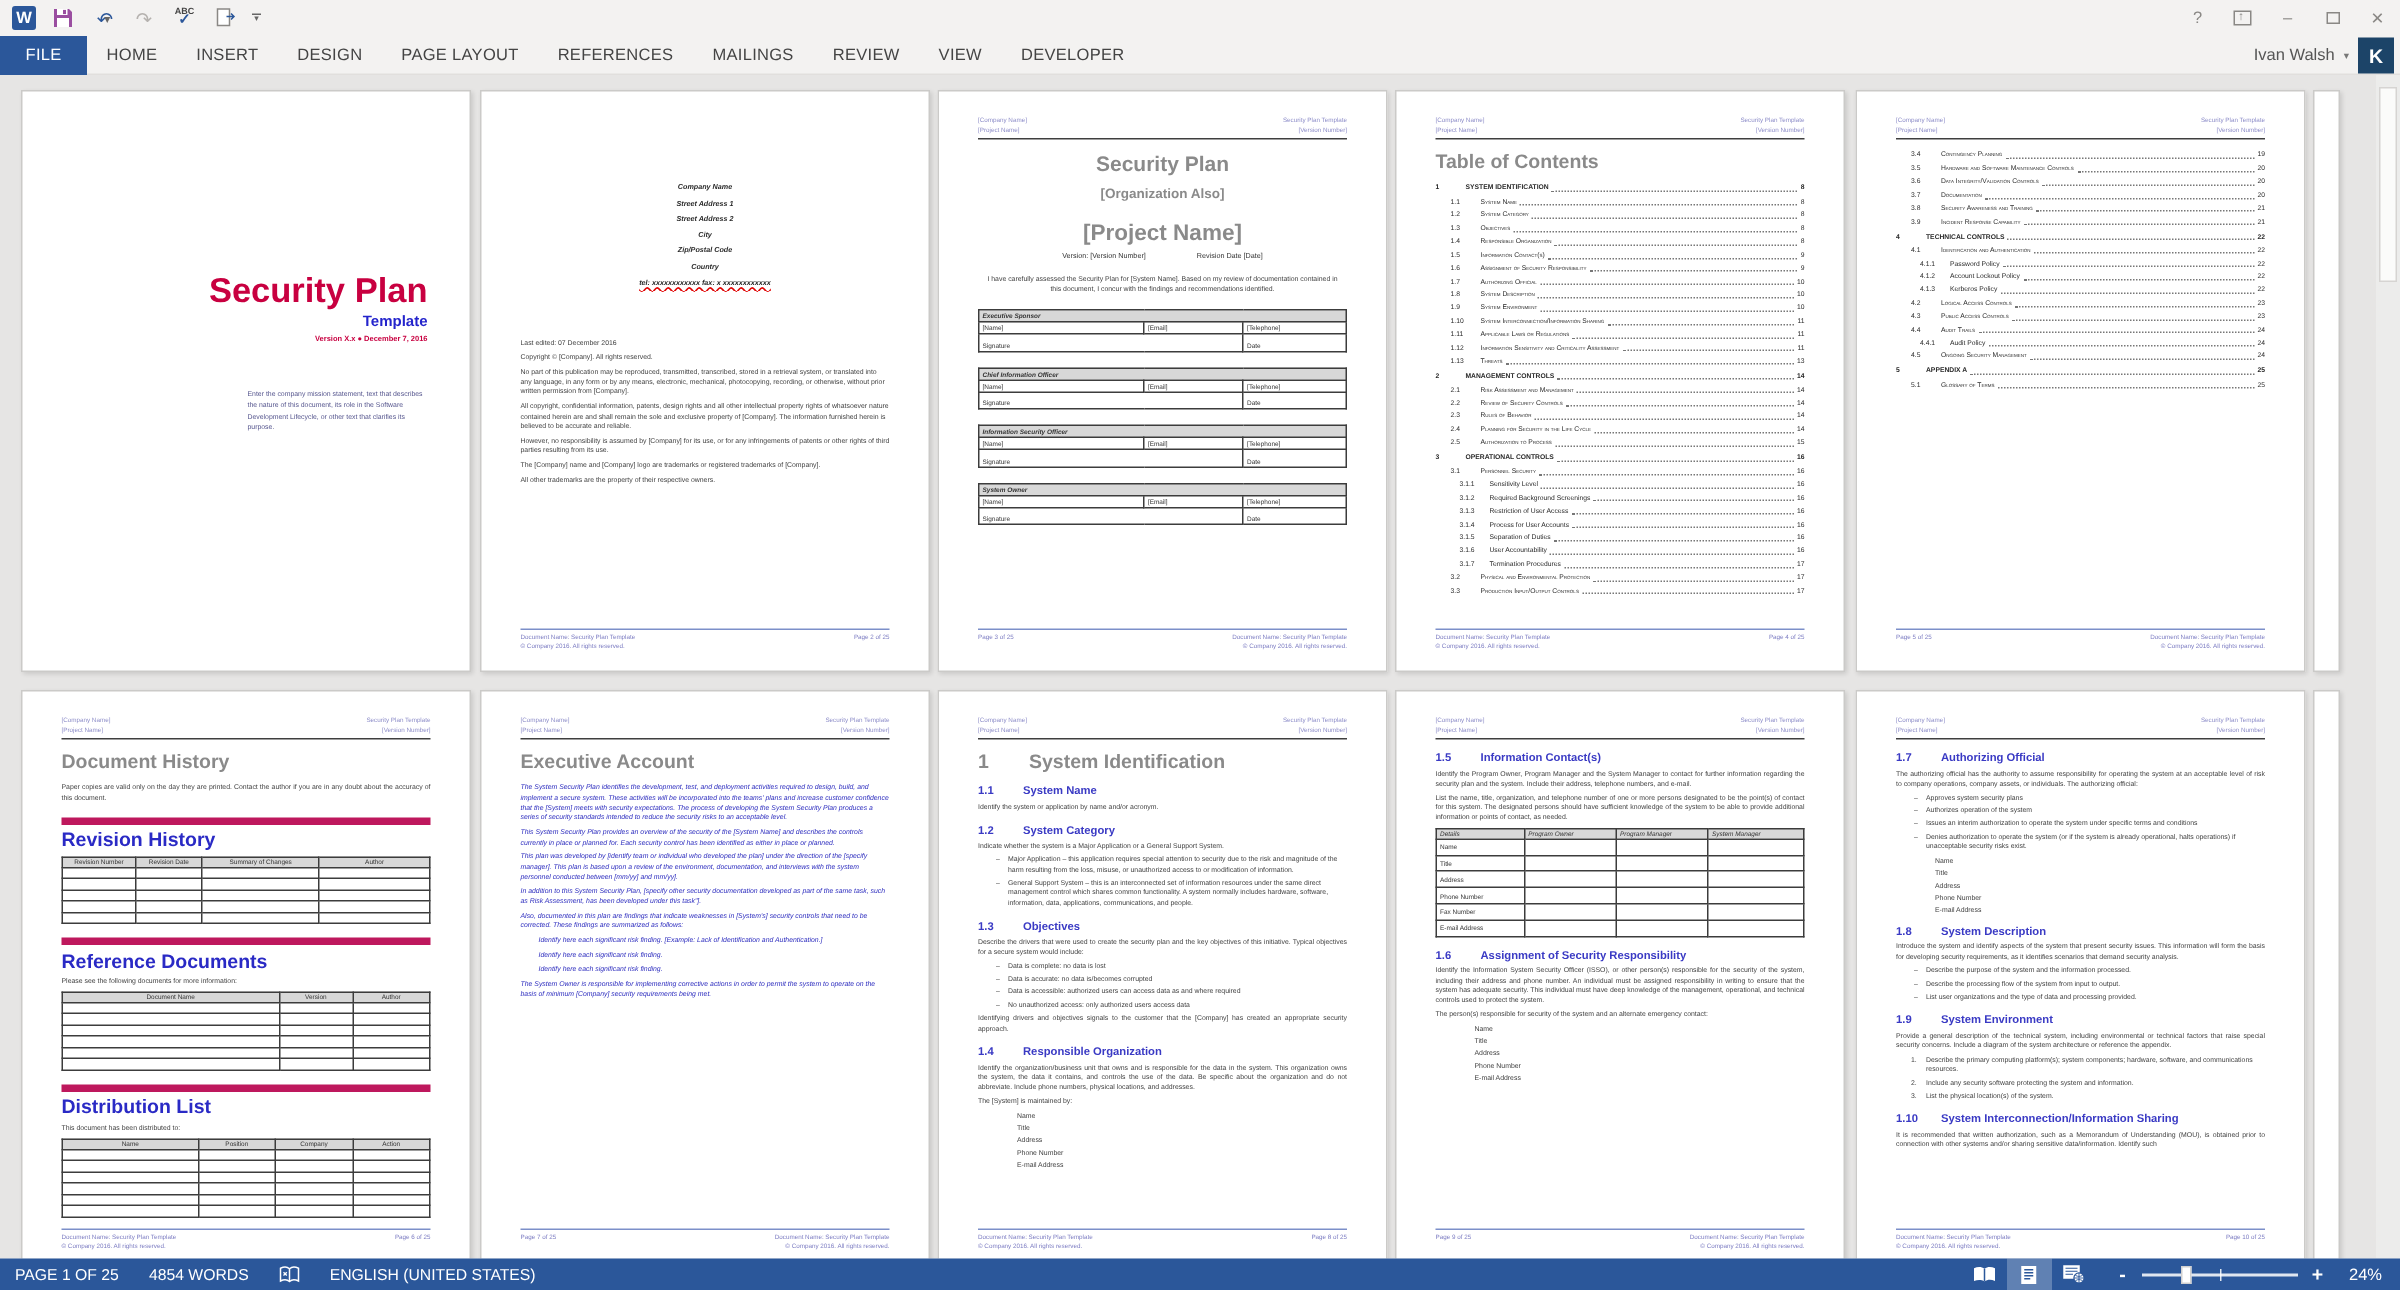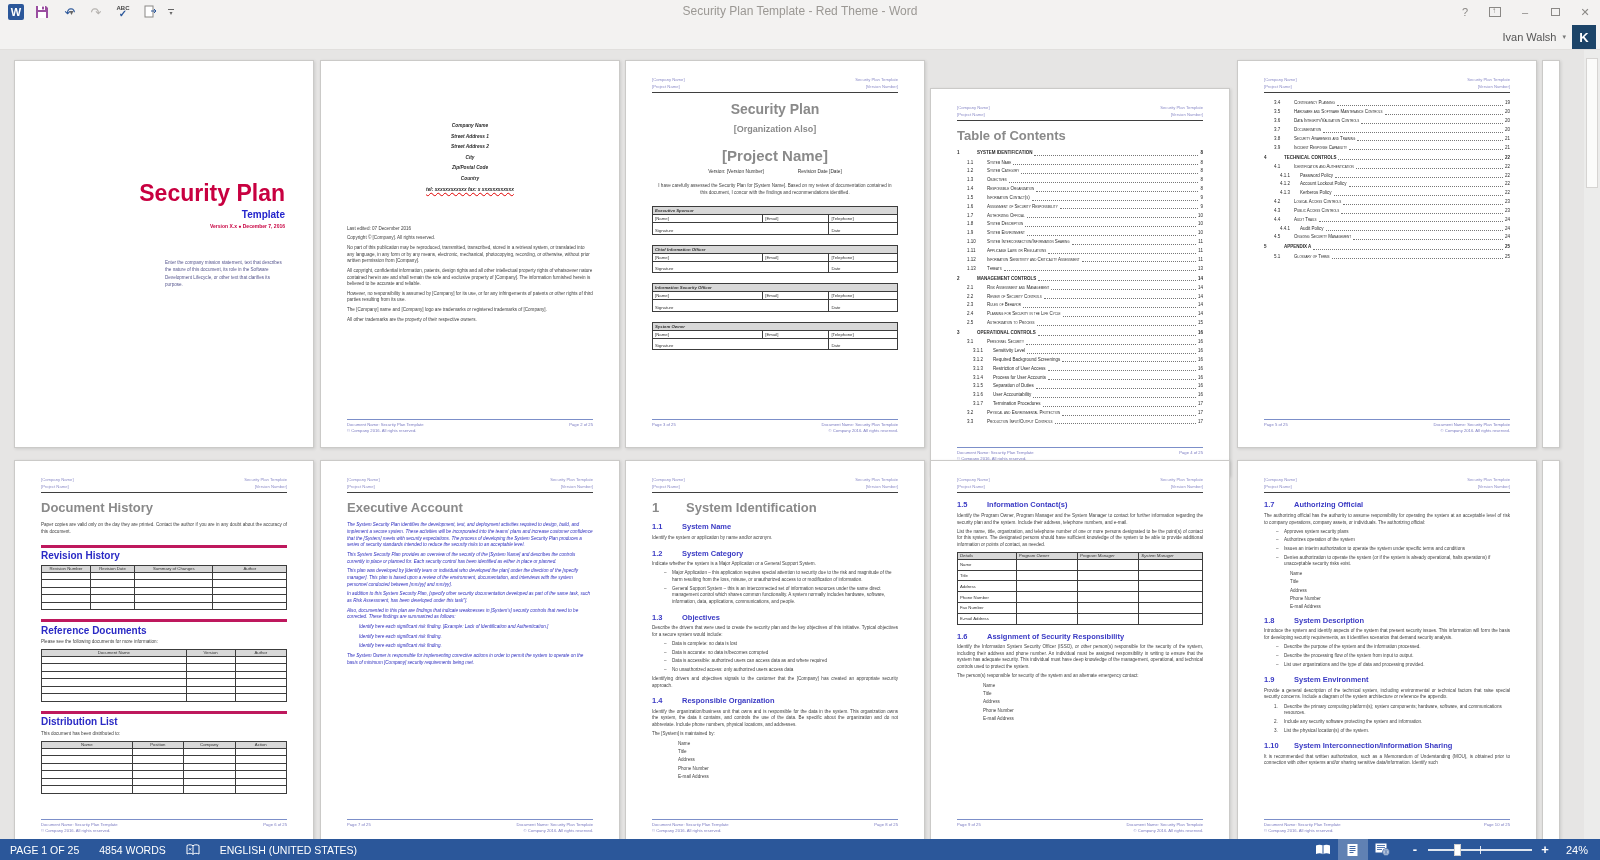--- a/index.html
+++ b/index.html
@@ -50,21 +50,21 @@
   .pg-header { display:flex; justify-content:space-between; font-size:4.2px; line-height:1.6; color:#8c8cc8; border-bottom:1.2px solid #3f3f3f; padding-bottom:2px; margin-bottom:7px; }
   .pg-header .r { text-align:right; }
   .pg-footer { position:absolute; left:26px; right:26px; bottom:12px; display:flex; justify-content:space-between; align-items:flex-start; font-size:4.2px; line-height:1.6; color:#7c7cc2; border-top:1px solid #7c8fc9; padding-top:1.5px; }
   .pg-footer .r { text-align:right; margin-left:auto; }
 
   .h1 { font-size:13px; font-weight:bold; color:#8a8a8a; margin:3px 0 7px; }
   .h1num { display:flex; font-size:13px; font-weight:bold; color:#8a8a8a; margin:3px 0 7px; }
   .h1num .n { width:34px; }
   .h2 { display:flex; font-size:7.5px; font-weight:bold; color:#3a3ac4; margin:7px 0 3.5px; }
   .h2 .n { width:30px; flex:0 0 auto; }
-  .h2p { font-size:10px; font-weight:bold; color:#2a2ac5; border-top:3px solid #be185d; padding-top:2.5px; margin:9px 0 3.5px; }
+  .h2p { font-size:13px; font-weight:bold; color:#2a2ac5; border-top:5px solid #be185d; padding-top:2.5px; margin:9px 0 3.5px; }
   .para { font-size:4.6px; color:#3f3f3f; line-height:1.45; margin:2.5px 0; text-align:justify; }
   .bullet { display:flex; font-size:4.6px; color:#3f3f3f; line-height:1.45; margin:2px 0 2px 12px; }
   .bullet .m { width:8px; flex:0 0 auto; }
   .numli { display:flex; font-size:4.6px; color:#3f3f3f; line-height:1.45; margin:2px 0 2px 10px; }
   .numli .m { width:10px; flex:0 0 auto; }
   .plain-lines { margin:2px 0 3px 26px; }
   .plain-lines div { font-size:4.6px; color:#3f3f3f; margin:3.2px 0; }
   .blue-para { font-size:4.6px; color:#2c2cbe; font-style:italic; line-height:1.45; margin:3px 0; }
   .blue-ind { font-size:4.6px; color:#2c2cbe; font-style:italic; line-height:1.45; margin:3px 0 3px 12px; }
 
@@ -158,35 +158,46 @@
         <svg width="14" height="14" viewBox="0 0 14 14">
             <rect x="2" y="1" width="8" height="11" fill="#fff" stroke="#8a8885"></rect>
             <path d="M8 6h5M11 4l2 2-2 2" stroke="#2b579a" fill="none"></path>
           </svg>
       </span>
       <span class="qat-more">
           <span class="bar"></span>
           <span class="car">▾</span>
         </span>
     </div>
-    <div id="title-text">Security Plan Template - Red Theme - Word</div>
     <div class="win-controls">
       <span class="win-btn">?</span>
       <span class="win-btn">
           <span class="ribbon-display-ic"></span>
         </span>
       <span class="win-btn">–</span>
       <span class="win-btn">
           <span class="restore-ic"></span>
         </span>
       <span class="win-btn">✕</span>
     </div>
   </div>
 
   <div id="ribbonrow">
+    <div id="tabs">
+        <div class="rtab active">FILE</div>
+        <div class="rtab">HOME</div>
+        <div class="rtab">INSERT</div>
+        <div class="rtab">DESIGN</div>
+        <div class="rtab">PAGE LAYOUT</div>
+        <div class="rtab">REFERENCES</div>
+        <div class="rtab">MAILINGS</div>
+        <div class="rtab">REVIEW</div>
+        <div class="rtab">VIEW</div>
+        <div class="rtab">DEVELOPER</div>
+      </div>
     <div id="user-area">
       <span id="user-name">Ivan Walsh</span>
       <span id="user-caret">▾</span>
       <span id="avatar">K</span>
     </div>
   </div>
 
   <div id="docarea">
     <div class="pg-sliver" style="left:1542px; top:10px;"></div>
     <div class="pg-sliver" style="left:1542px; top:410px;"></div>
@@ -320,21 +331,21 @@
         <div class="pg-footer">
           <div class="l">
             <div>Page 3 of 25</div>
           </div>
           <div class="r">
             <div>Document Name: Security Plan Template</div>
             <div>© Company 2016. All rights reserved.</div>
           </div>
         </div>
       </div>
-      <div class="pg" style="left: 930px; top: 10px; margin-top: 28px;">
+      <div class="pg" style="left: 930px; top: 10px;">
         <div class="pg-pad">
           <div class="pg-header">
             <div class="l">
               <div>[Company Name]</div>
               <div>[Project Name]</div>
             </div>
             <div class="r">
               <div>Security Plan Template</div>
               <div>[Version Number]</div>
             </div>

